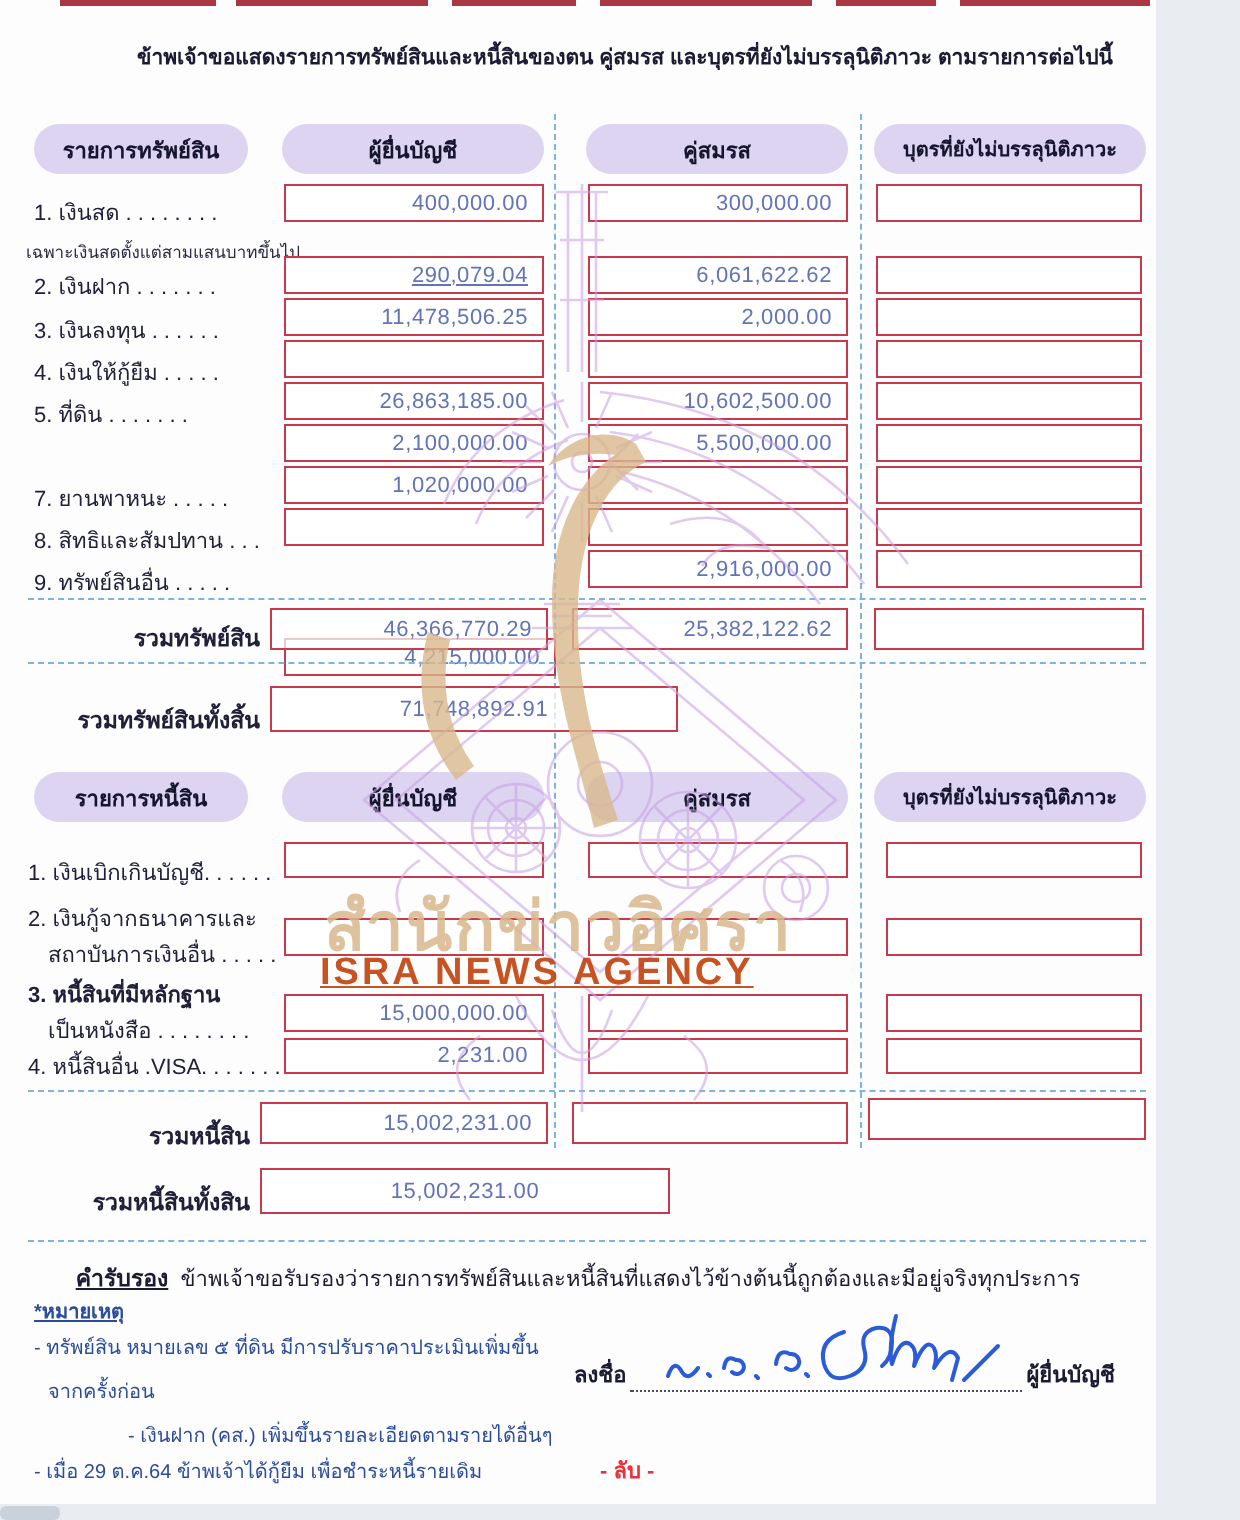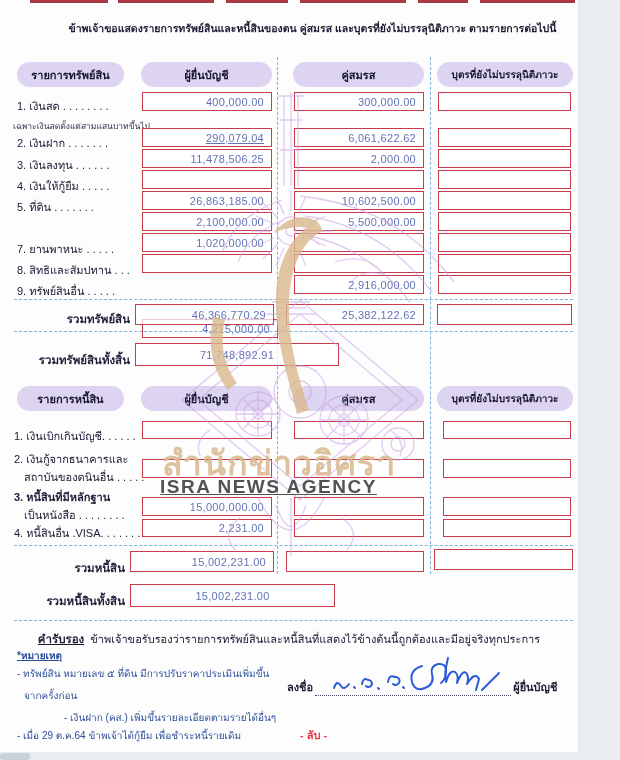--- a/index.html
+++ b/index.html
@@ -32,21 +32,21 @@
   .cert b{text-decoration:underline;font-size:11.5px;}
   .fnote{position:absolute;font-size:10px;color:#2b4d9a;white-space:nowrap;}
   .fnote.head{font-weight:bold;text-decoration:underline;}
   .secret{position:absolute;left:300px;top:726px;font-size:11px;font-weight:bold;color:#e8323c;}
   .signrow{position:absolute;left:287px;top:678px;font-size:11px;color:#1b1b33;font-weight:bold;
            display:flex;align-items:flex-end;}
   .sign-dots{display:inline-block;width:196px;border-bottom:1.6px dotted #4a4a66;height:13px;margin:0 2px;}
   .wm-thai{position:absolute;left:162px;top:436px;font-size:34px;font-weight:bold;
            color:#d9b88d;opacity:.85;letter-spacing:1px;z-index:6;pointer-events:none;}
   .wm-latin{position:absolute;left:160px;top:476px;font-size:19px;font-weight:bold;
-            color:#404040;opacity:.9;letter-spacing:1.5px;text-decoration:underline;
+            color:#c2410c;opacity:.9;letter-spacing:1.5px;text-decoration:underline;
             z-index:6;pointer-events:none;}
   .wmsvg{position:absolute;left:0;top:0;z-index:5;pointer-events:none;}
   .sigsvg{position:absolute;left:0;top:0;z-index:7;pointer-events:none;}
   .side-gutter{position:absolute;left:578px;top:0;width:42px;height:760px;background:#e9edf2;}
   .bottom-gutter{position:absolute;left:0;top:752px;width:578px;height:8px;background:#e9edf2;}
   .scroll-thumb{position:absolute;left:0;top:753px;width:30px;height:7px;background:#c9d2da;border-radius:3px;}
 </style>
 </head>
 <body>
 
@@ -118,21 +118,21 @@
   <div class="lbl bold" style="left:33px;top:351px;width:97px;text-align:right;">รวมทรัพย์สินทั้งสิ้น</div>
   <div class="box center" style="left:135px;top:343px;width:204px;height:23px;">71,748,892.91</div>
 
   <div class="pill" style="left:17px;top:386px;width:107px;">รายการหนี้สิน</div>
   <div class="pill" style="left:141px;top:386px;width:131px;">ผู้ยื่นบัญชี</div>
   <div class="pill" style="left:293px;top:386px;width:131px;">คู่สมรส</div>
   <div class="pill" style="left:437px;top:386px;width:136px;font-size:10px;">บุตรที่ยังไม่บรรลุนิติภาวะ</div>
 
   <div class="lbl" style="left:14px;top:427px;">1. เงินเบิกเกินบัญชี. . . . . .</div>
   <div class="lbl" style="left:14px;top:450px;">2. เงินกู้จากธนาคารและ</div>
-  <div class="lbl" style="left:24px;top:468px;">สถาบันของตนินอื่น  . . . . .</div>
+  <div class="lbl" style="left:24px;top:468px;">สถาบันการเงินอื่น  . . . . .</div>
   <div class="lbl" style="left:14px;top:488px;font-weight:bold;">3.  หนี้สินที่มีหลักฐาน</div>
   <div class="lbl" style="left:24px;top:506px;">เป็นหนังสือ  . . . . . . . .</div>
   <div class="lbl" style="left:14px;top:524px;">4.  หนี้สินอื่น  .VISA. . . . . . .</div>
 
   <div class="box" style="left:142px;top:421px;width:130px;height:18px;"></div>
   <div class="box" style="left:142px;top:459px;width:130px;height:19px;"></div>
   <div class="box" style="left:142px;top:497px;width:130px;height:19px;">15,000,000.00</div>
   <div class="box" style="left:142px;top:519px;width:130px;height:18px;">2,231.00</div>
 
   <div class="box" style="left:294px;top:421px;width:130px;height:18px;"></div>

